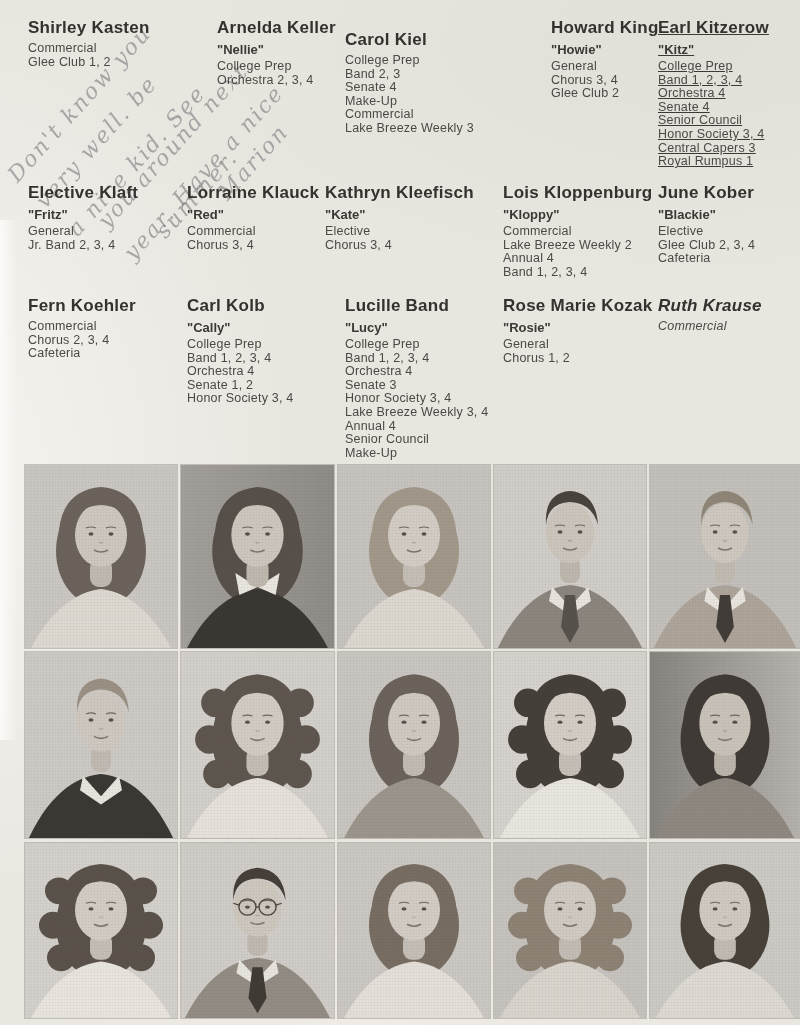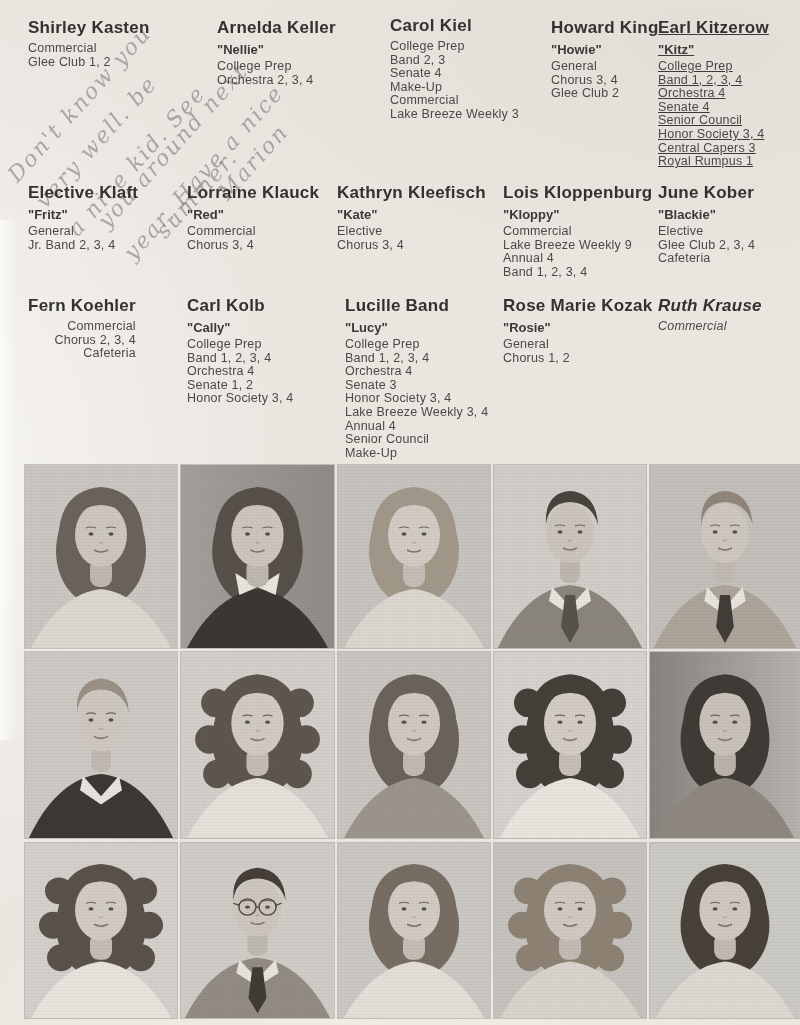--- a/index.html
+++ b/index.html
@@ -59,21 +59,21 @@
         <div class="name">Shirley Kasten</div>
         <div class="line">Commercial</div>
         <div class="line">Glee Club 1, 2</div>
       </div>
       <div class="entry" style="left: 187px; top: 18px; margin-left: 30px;">
         <div class="name">Arnelda Keller</div>
         <div class="nick">"Nellie"</div>
         <div class="line">College Prep</div>
         <div class="line">Orchestra 2, 3, 4</div>
       </div>
-      <div class="entry" style="left: 345px; top: 16px; margin-left: 45px;">
+      <div class="entry" style="left: 345px; top: 30px;">
         <div class="name">Carol Kiel</div>
         <div class="line">College Prep</div>
         <div class="line">Band 2, 3</div>
         <div class="line">Senate 4</div>
         <div class="line">Make-Up</div>
         <div class="line">Commercial</div>
         <div class="line">Lake Breeze Weekly 3</div>
       </div>
       <div class="entry" style="left: 503px; top: 18px; margin-left: 48px;">
         <div class="name">Howard King</div>
@@ -99,42 +99,42 @@
         <div class="nick">"Fritz"</div>
         <div class="line">General</div>
         <div class="line">Jr. Band 2, 3, 4</div>
       </div>
       <div class="entry" style="left: 187px; top: 183px;">
         <div class="name">Lorraine Klauck</div>
         <div class="nick">"Red"</div>
         <div class="line">Commercial</div>
         <div class="line">Chorus 3, 4</div>
       </div>
-      <div class="entry" style="left: 337px; top: 183px;">
+      <div class="entry" style="left: 325px; top: 183px;">
         <div class="name">Kathryn Kleefisch</div>
         <div class="nick">"Kate"</div>
         <div class="line">Elective</div>
         <div class="line">Chorus 3, 4</div>
       </div>
       <div class="entry" style="left: 503px; top: 183px;">
         <div class="name">Lois Kloppenburg</div>
         <div class="nick">"Kloppy"</div>
         <div class="line">Commercial</div>
-        <div class="line">Lake Breeze Weekly 9</div>
+        <div class="line">Lake Breeze Weekly 2</div>
         <div class="line">Annual 4</div>
         <div class="line">Band 1, 2, 3, 4</div>
       </div>
       <div class="entry" style="left: 658px; top: 183px;">
         <div class="name">June Kober</div>
         <div class="nick">"Blackie"</div>
         <div class="line">Elective</div>
         <div class="line">Glee Club 2, 3, 4</div>
         <div class="line">Cafeteria</div>
       </div>
-      <div class="entry" style="left: 28px; top: 296px; text-align: right;">
+      <div class="entry" style="left: 28px; top: 296px;">
         <div class="name">Fern Koehler</div>
         <div class="line">Commercial</div>
         <div class="line">Chorus 2, 3, 4</div>
         <div class="line">Cafeteria</div>
       </div>
       <div class="entry" style="left: 187px; top: 296px;">
         <div class="name">Carl Kolb</div>
         <div class="nick">"Cally"</div>
         <div class="line">College Prep</div>
         <div class="line">Band 1, 2, 3, 4</div>

